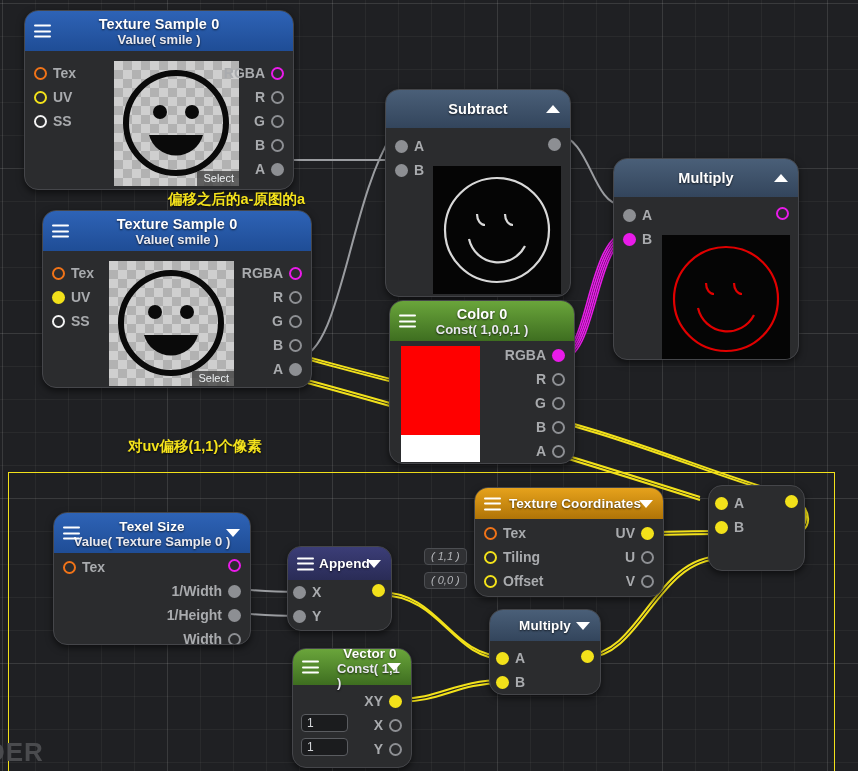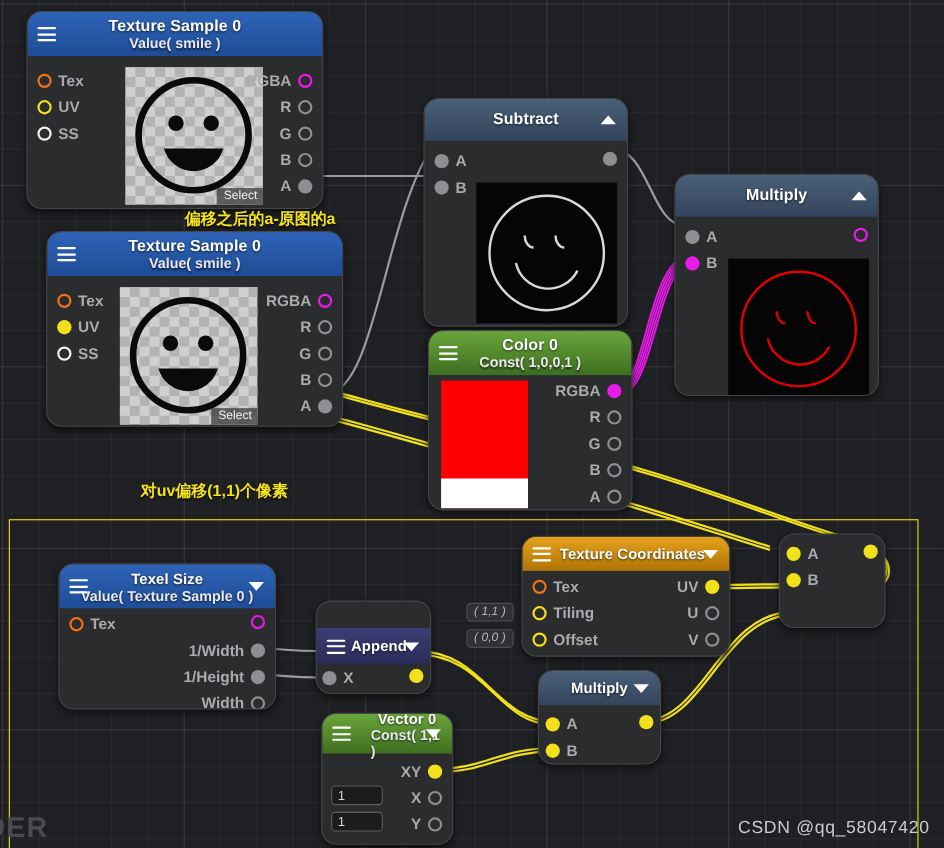--- a/index.html
+++ b/index.html
@@ -39,21 +39,21 @@
     display: flex; align-items: center; justify-content: center;
     padding: 0 8px;
     color: #ffffff;
     text-shadow: 0 1px 2px rgba(0,0,0,0.7);
   }
   .nhead.two { height: 40px; flex-direction: column; justify-content: center; }
   .nhead.blue  { background: linear-gradient(180deg, #2e63b6 0%, #1f4d96 100%); }
   .nhead.steel { background: linear-gradient(180deg, #4a5f78 0%, #33455c 100%); }
   .nhead.green { background: linear-gradient(180deg, #6aa53b 0%, #3e6e20 100%); }
   .nhead.orange{ background: linear-gradient(180deg, #e6a21c 0%, #b07407 100%); }
-  .nhead.indigo{ background: linear-gradient(180deg, #3b3d77 0%, #2a2c56 100%); margin-top: 24px; }
+  .nhead.indigo{ background: linear-gradient(180deg, #3b3d77 0%, #2a2c56 100%); }
   .ntitle { font-size: 14.5px; font-weight: bold; line-height: 17px; letter-spacing: .1px; }
   .ntitle.sm { font-size: 13.5px; }
   .nsub { font-size: 13px; color: #e8e8ee; line-height: 14px; font-weight: bold; }
   .burger {
     position: absolute; left: 9px; top: 50%; transform: translateY(-50%);
     width: 17px; height: 13px;
     display: flex; flex-direction: column; justify-content: space-between;
   }
   .burger i { display: block; height: 2px; background: #fff; border-radius: 1px; }
   .caret {
@@ -553,15 +553,14 @@
         <span class="dot fill yellow"></span>
         <span class="plabel">B</span>
       </div>
       <div class="port out" style="top:9px; right:6px;">
         <span class="dot fill yellow"></span>
       </div>
     </div>
   </div>
 
   <div class="bl-watermark" style="left:-14px; top:737px;">DER</div>
-  <div class="watermark" style="left:671px; top:744px;">CSDN @qq_58047420</div>
 
 </div>
 
 </body></html>

